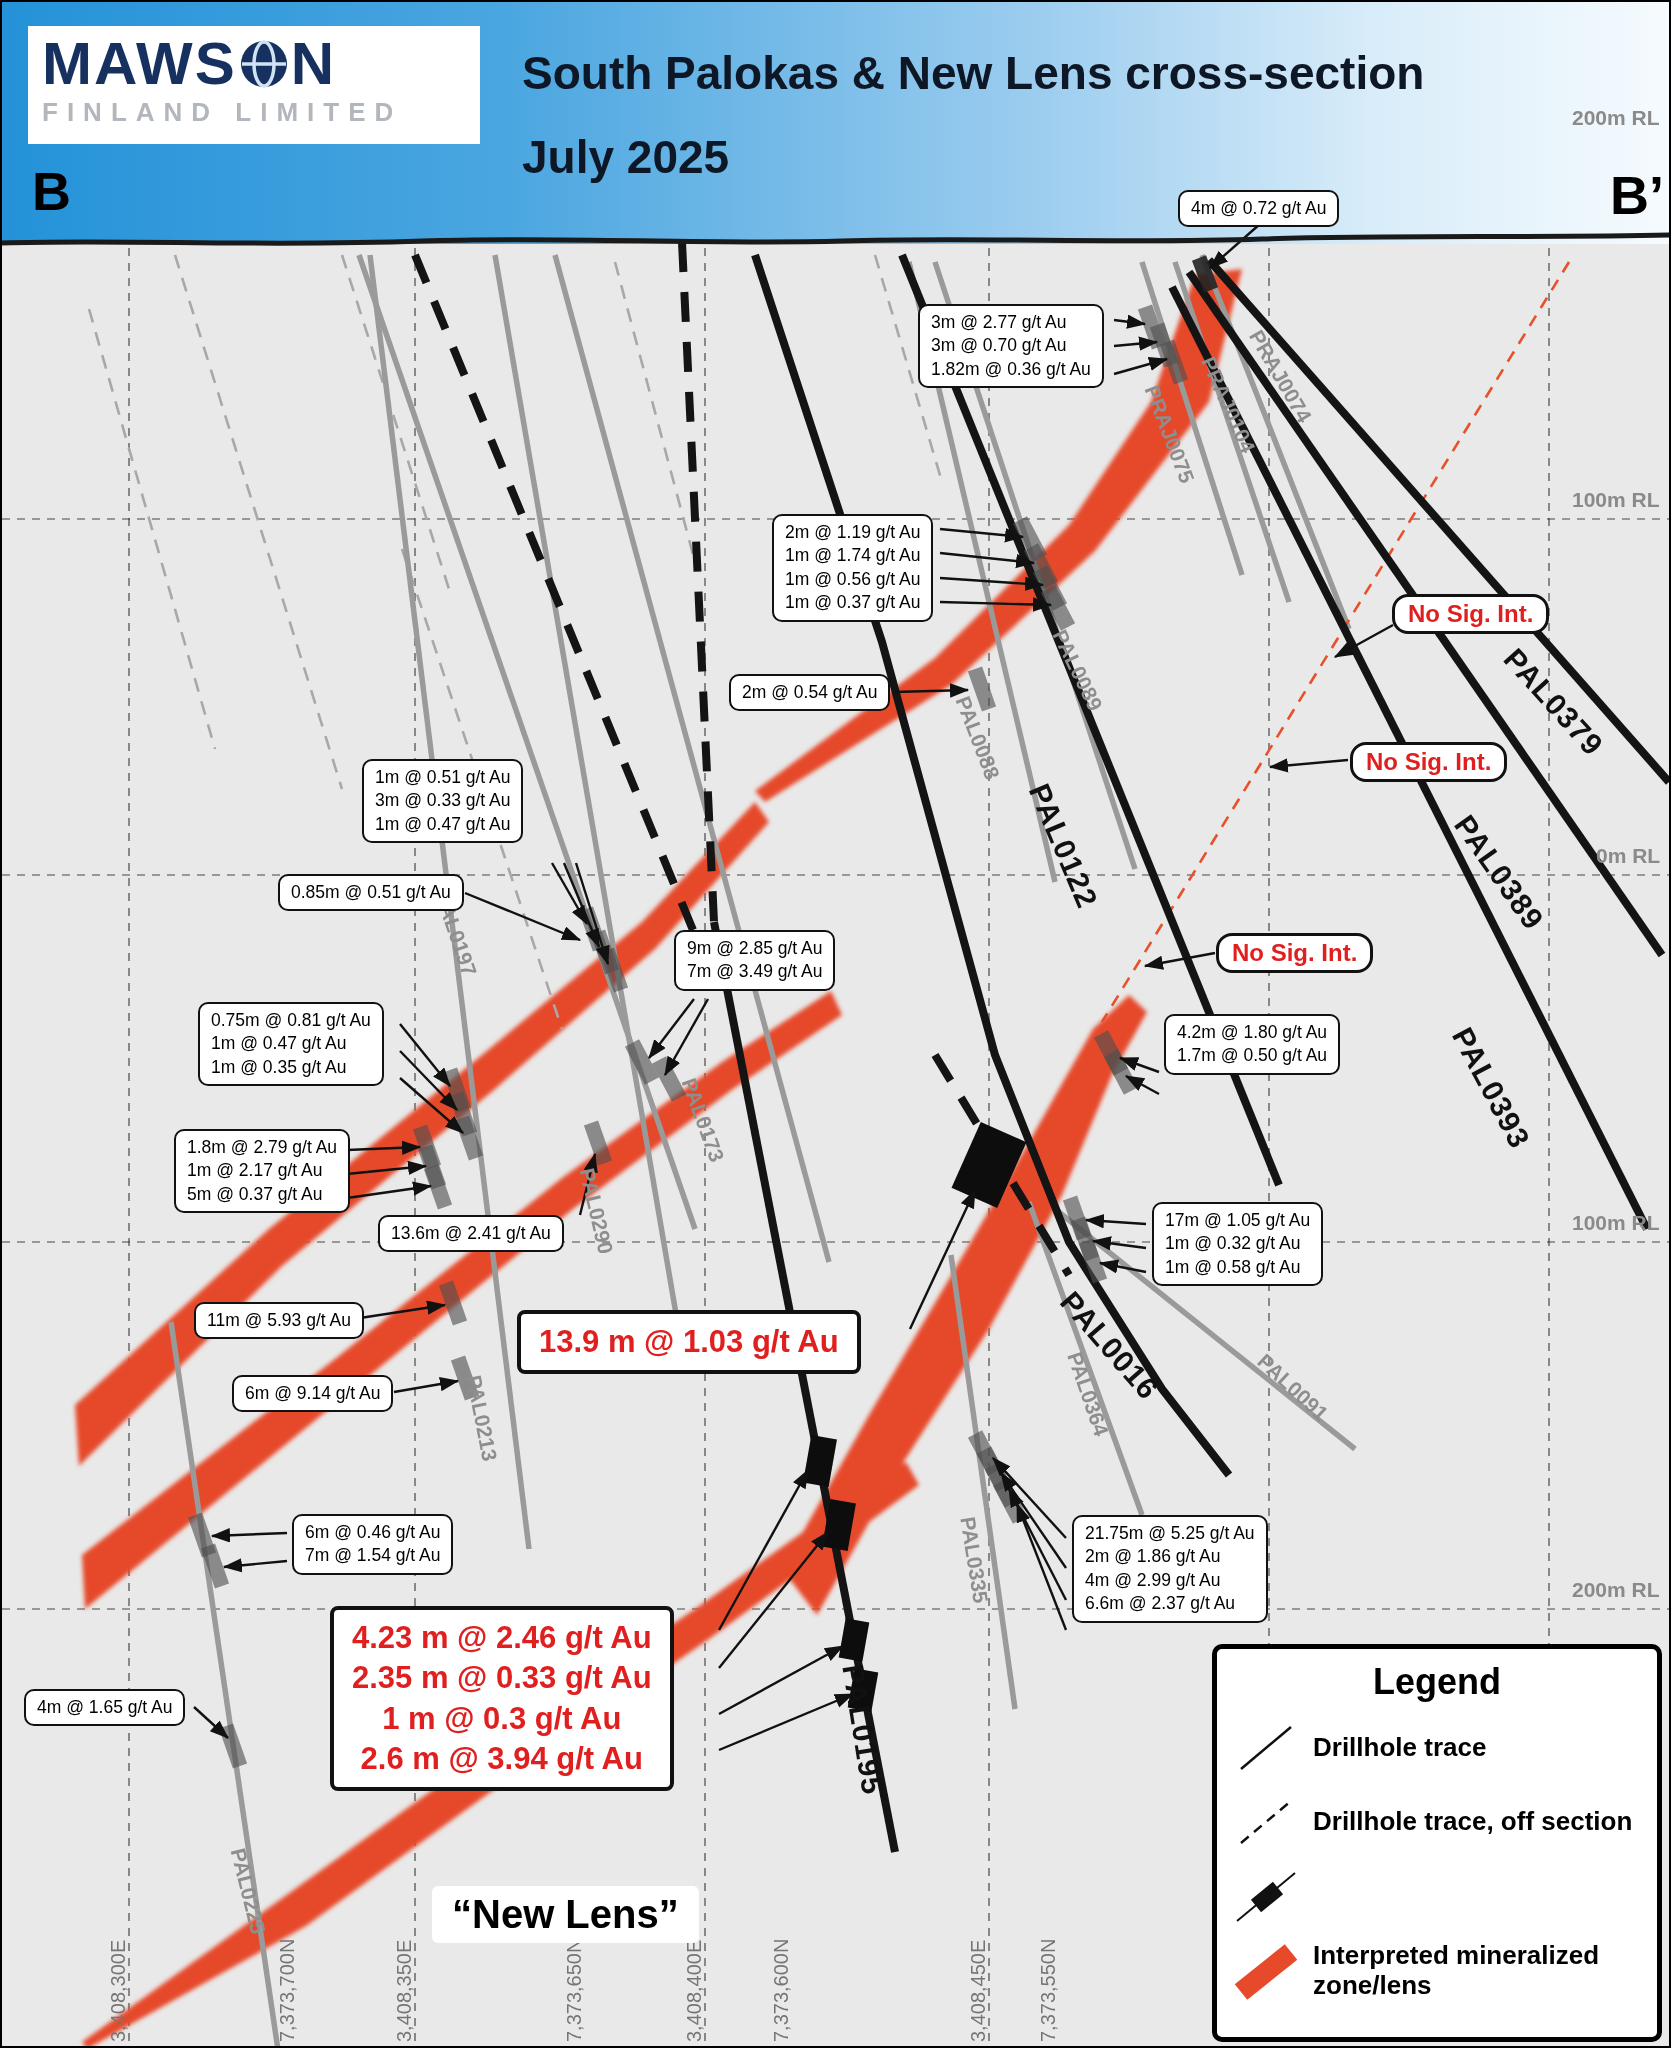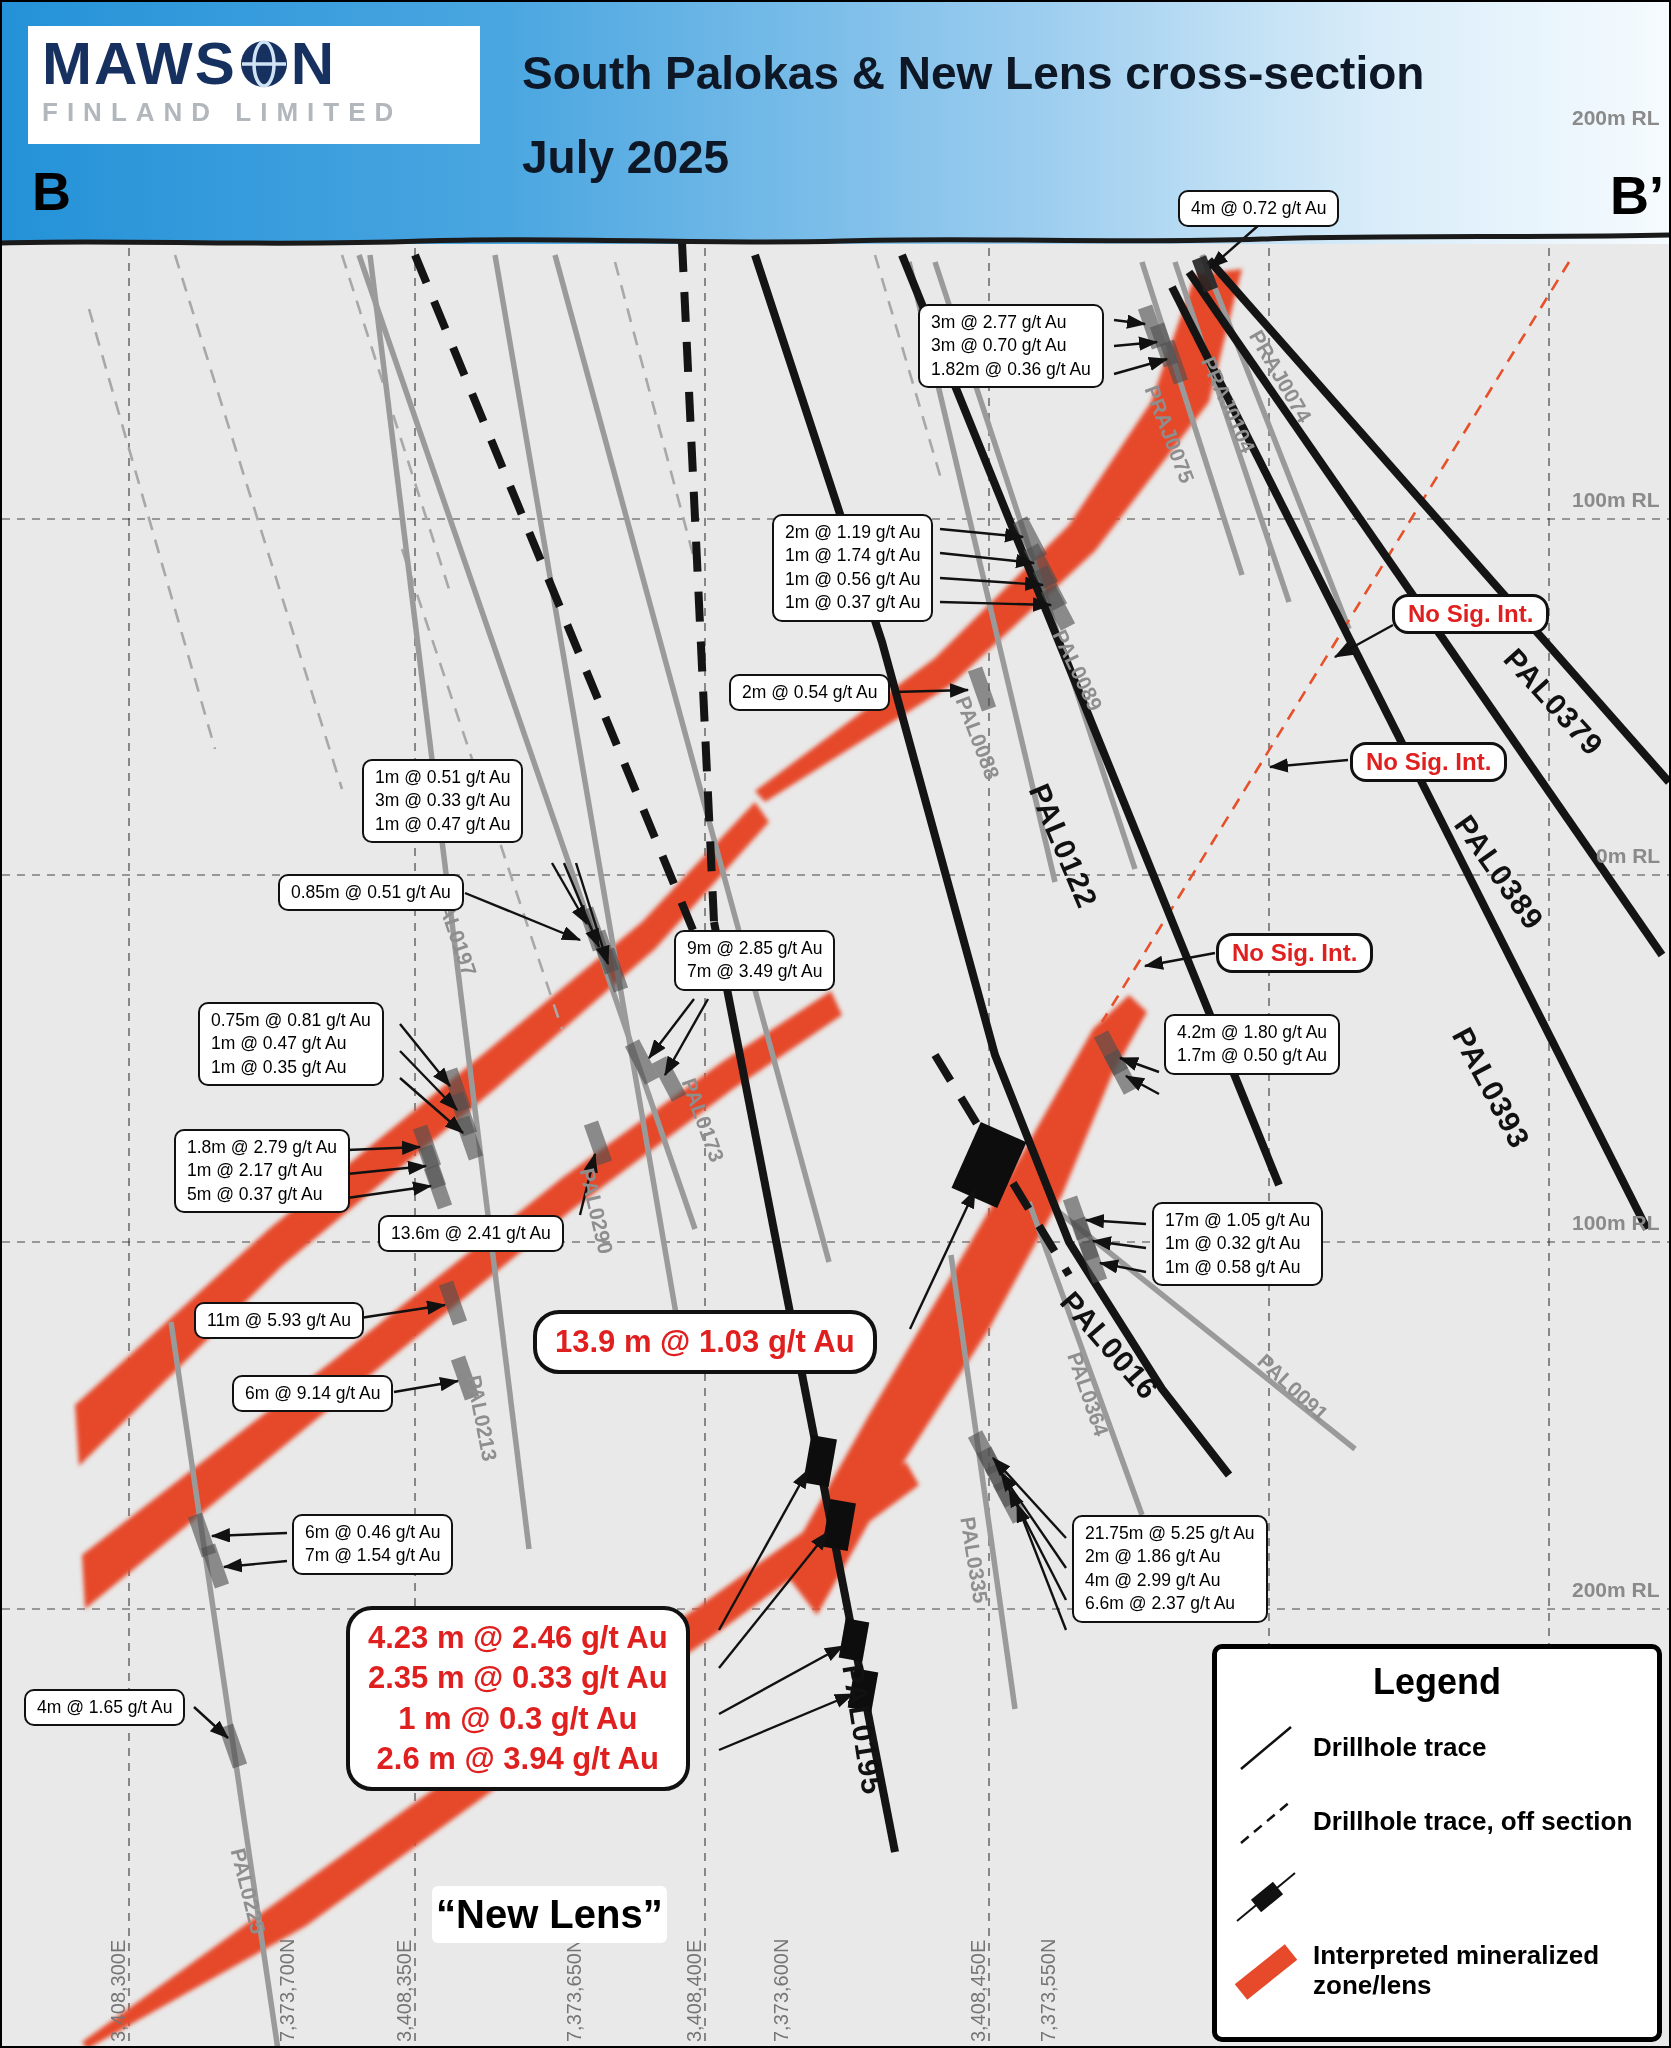--- a/index.html
+++ b/index.html
@@ -14,26 +14,26 @@
   .bmark{position:absolute;font-size:54px;font-weight:bold;color:#000;z-index:22;}
   
   .elev{position:absolute;color:#8a8a8a;font-size:21px;z-index:18;white-space:nowrap;font-weight:bold;}
   .coord{position:absolute;color:#757575;font-size:20px;transform-origin:0 0;transform:rotate(-90deg);z-index:18;white-space:nowrap;}
   .hole-label{position:absolute;font-weight:bold;z-index:20;transform-origin:0 0;white-space:nowrap;}
   .hole-label.gray{color:#8e8e8e;font-size:21px;}
   .hole-label.black{color:#111;font-size:30px;letter-spacing:1px;}
   
   .callout{position:absolute;background:#fff;border:2px solid #111;border-radius:10px;padding:5px 11px;
     font-size:17.5px;line-height:1.34;color:#000;white-space:nowrap;z-index:30;}
-  .hl{position:absolute;background:#fff;border:4px solid #111;border-radius:26px;padding:8px 18px;
-    font-size:31px;font-weight:bold;color:#e01f1f;text-align:center;white-space:nowrap;z-index:32;line-height:1.3;margin-left:16px;}
+  .hl{position:absolute;background:#fff;border:4px solid #111;border-radius:8px;padding:8px 18px;
+    font-size:31px;font-weight:bold;color:#e01f1f;text-align:center;white-space:nowrap;z-index:32;line-height:1.3;}
   .nsi{position:absolute;background:#fff;border:3px solid #111;border-radius:16px;padding:3px 13px;
     font-size:24px;font-weight:bold;color:#e01f1f;z-index:31;white-space:nowrap;}
   .newlens{position:absolute;background:#fff;font-size:40px;font-weight:bold;color:#000;
-    padding:6px 4px;border-radius:6px;z-index:30;white-space:nowrap;}
+    padding:6px 20px;border-radius:6px;z-index:30;white-space:nowrap;}
   
   .legend{position:absolute;background:#fff;border:5px solid #000;border-radius:10px;z-index:40;box-sizing:border-box;}
   .legend-title{font-size:36px;font-weight:bold;color:#000;text-align:center;margin-top:12px;}
   .legend-row{display:flex;align-items:center;margin:16px 10px 0 14px;}
   .legend-label{font-size:26px;font-weight:bold;color:#000;line-height:1.15;margin-left:10px;}
   
   .hline,.vline{stroke:#2a2a2a;stroke-width:1.2;stroke-dasharray:8 7;opacity:.85;}
   .gdash{stroke:#a8a8a8;stroke-width:2.6;stroke-dasharray:14 10;fill:none;}
   .ghole{stroke:#9a9a9a;stroke-width:5.5;fill:none;}
   .bhole{stroke:#141414;stroke-width:8;fill:none;}

